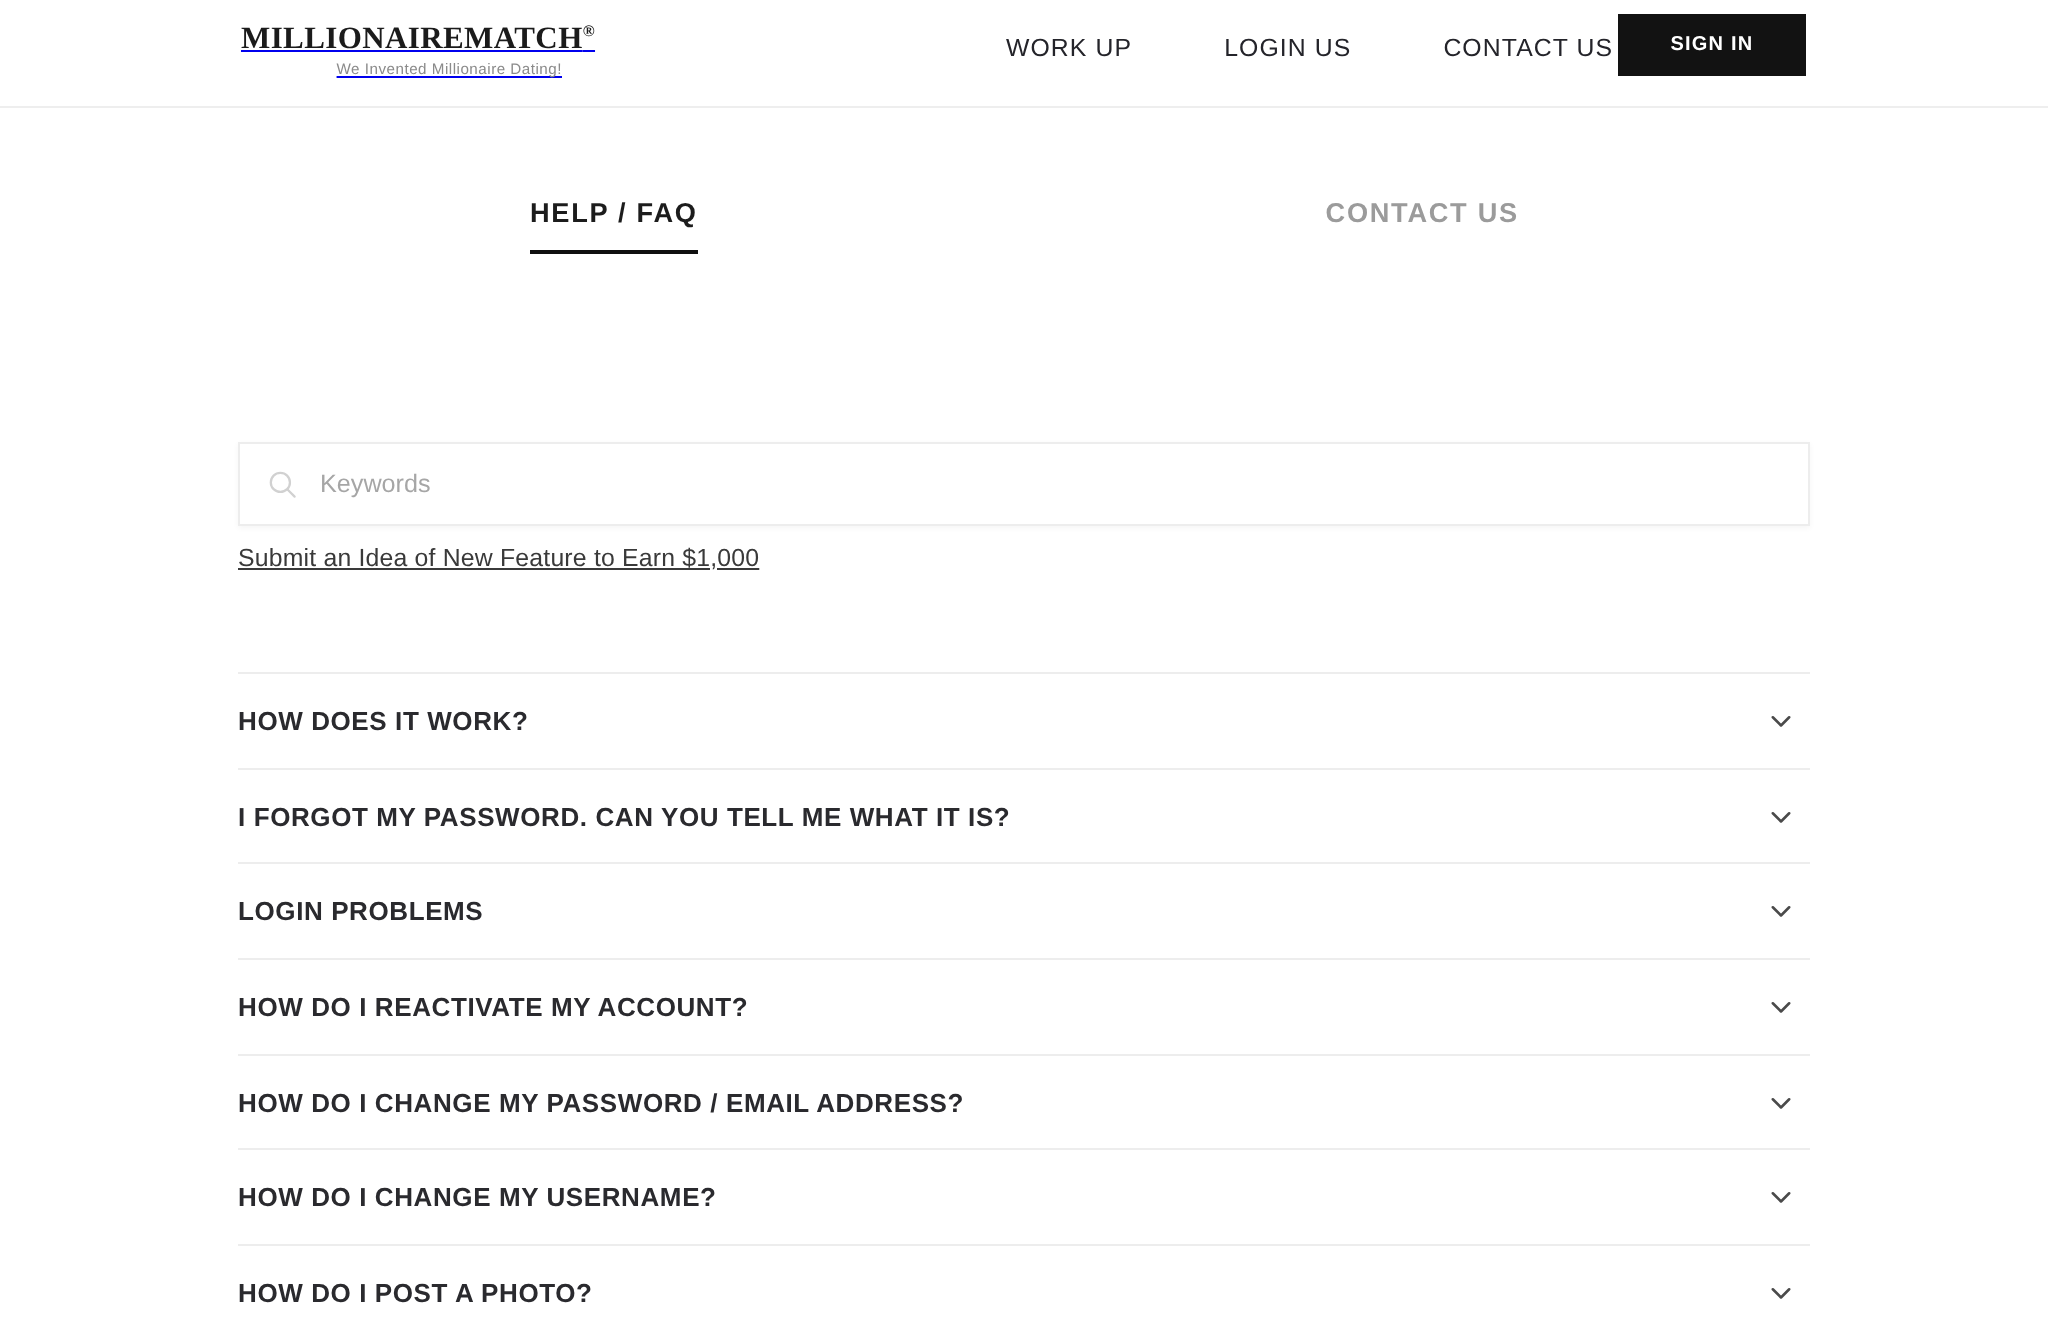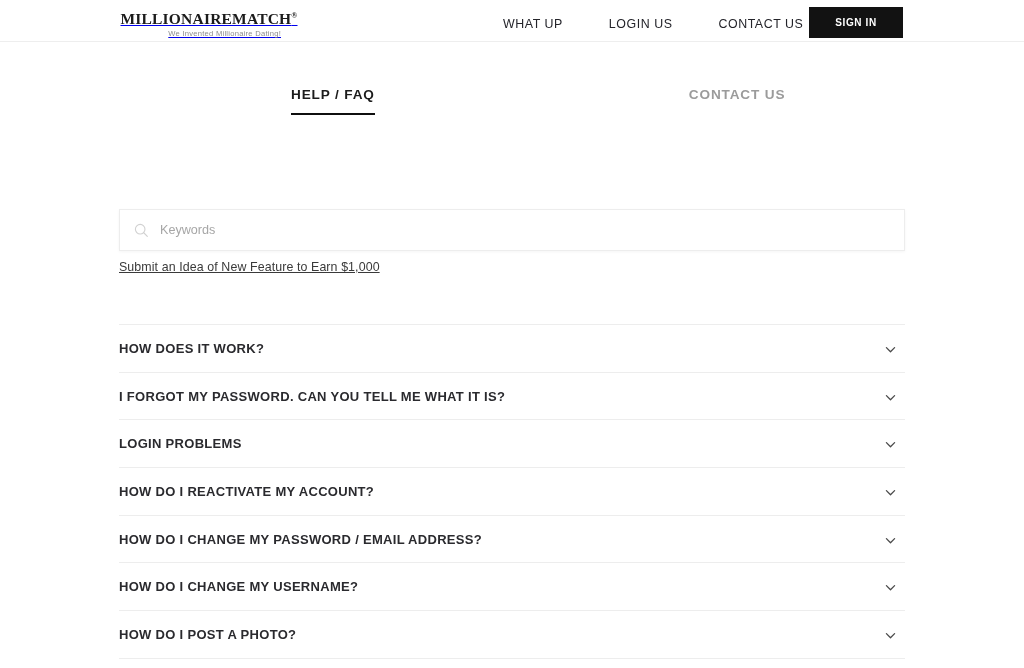--- a/index.html
+++ b/index.html
@@ -7,21 +7,21 @@
     width: 1024px;
     height: 668px;
     background: #ffffff;
     font-family: "Liberation Sans", sans-serif;
     overflow: hidden;
   }
 
   
   .site-header {
     position: relative;
-    height: 42px;
+    height: 54px;
     border-bottom: 1px solid #eeeeee;
     background: #ffffff;
   }
   .brand {
     position: absolute;
     left: 119px;
     top: 7px;
     width: 180px;
     text-align: center;
   }
@@ -90,21 +90,21 @@
   
   .page {
     position: relative;
     width: 1024px;
     height: 621px;
     background: #ffffff;
   }
 
   .tabs {
     position: absolute;
-    left: 131px;
+    left: 105px;
     top: 45px;
     width: 786px;
     display: flex;
   }
   .tab {
     position: relative;
     font-size: 13.6px;
     font-weight: bold;
     letter-spacing: 0.85px;
     padding-bottom: 13px;
@@ -200,21 +200,21 @@
 <body>
 
 <div class="site-header">
 
   <a class="brand" href="#">
     <div class="brand-name"><span>MILLIONAIREMATCH</span><sup>®</sup></div>
     <div class="brand-tagline">We Invented Millionaire Dating!</div>
   </a>
 
   <nav class="main-nav">
-    <a class="nav-link" href="#">WHAT UP</a>
+    <a class="nav-link" href="#">WORK UP</a>
     <a class="nav-link" href="#">LOGIN US</a>
     <a class="nav-link" href="#">CONTACT US</a>
   </nav>
 
   <button class="signin-button">SIGN IN</button>
 </div>
 
 <div class="page">
 
   <div class="tabs">

